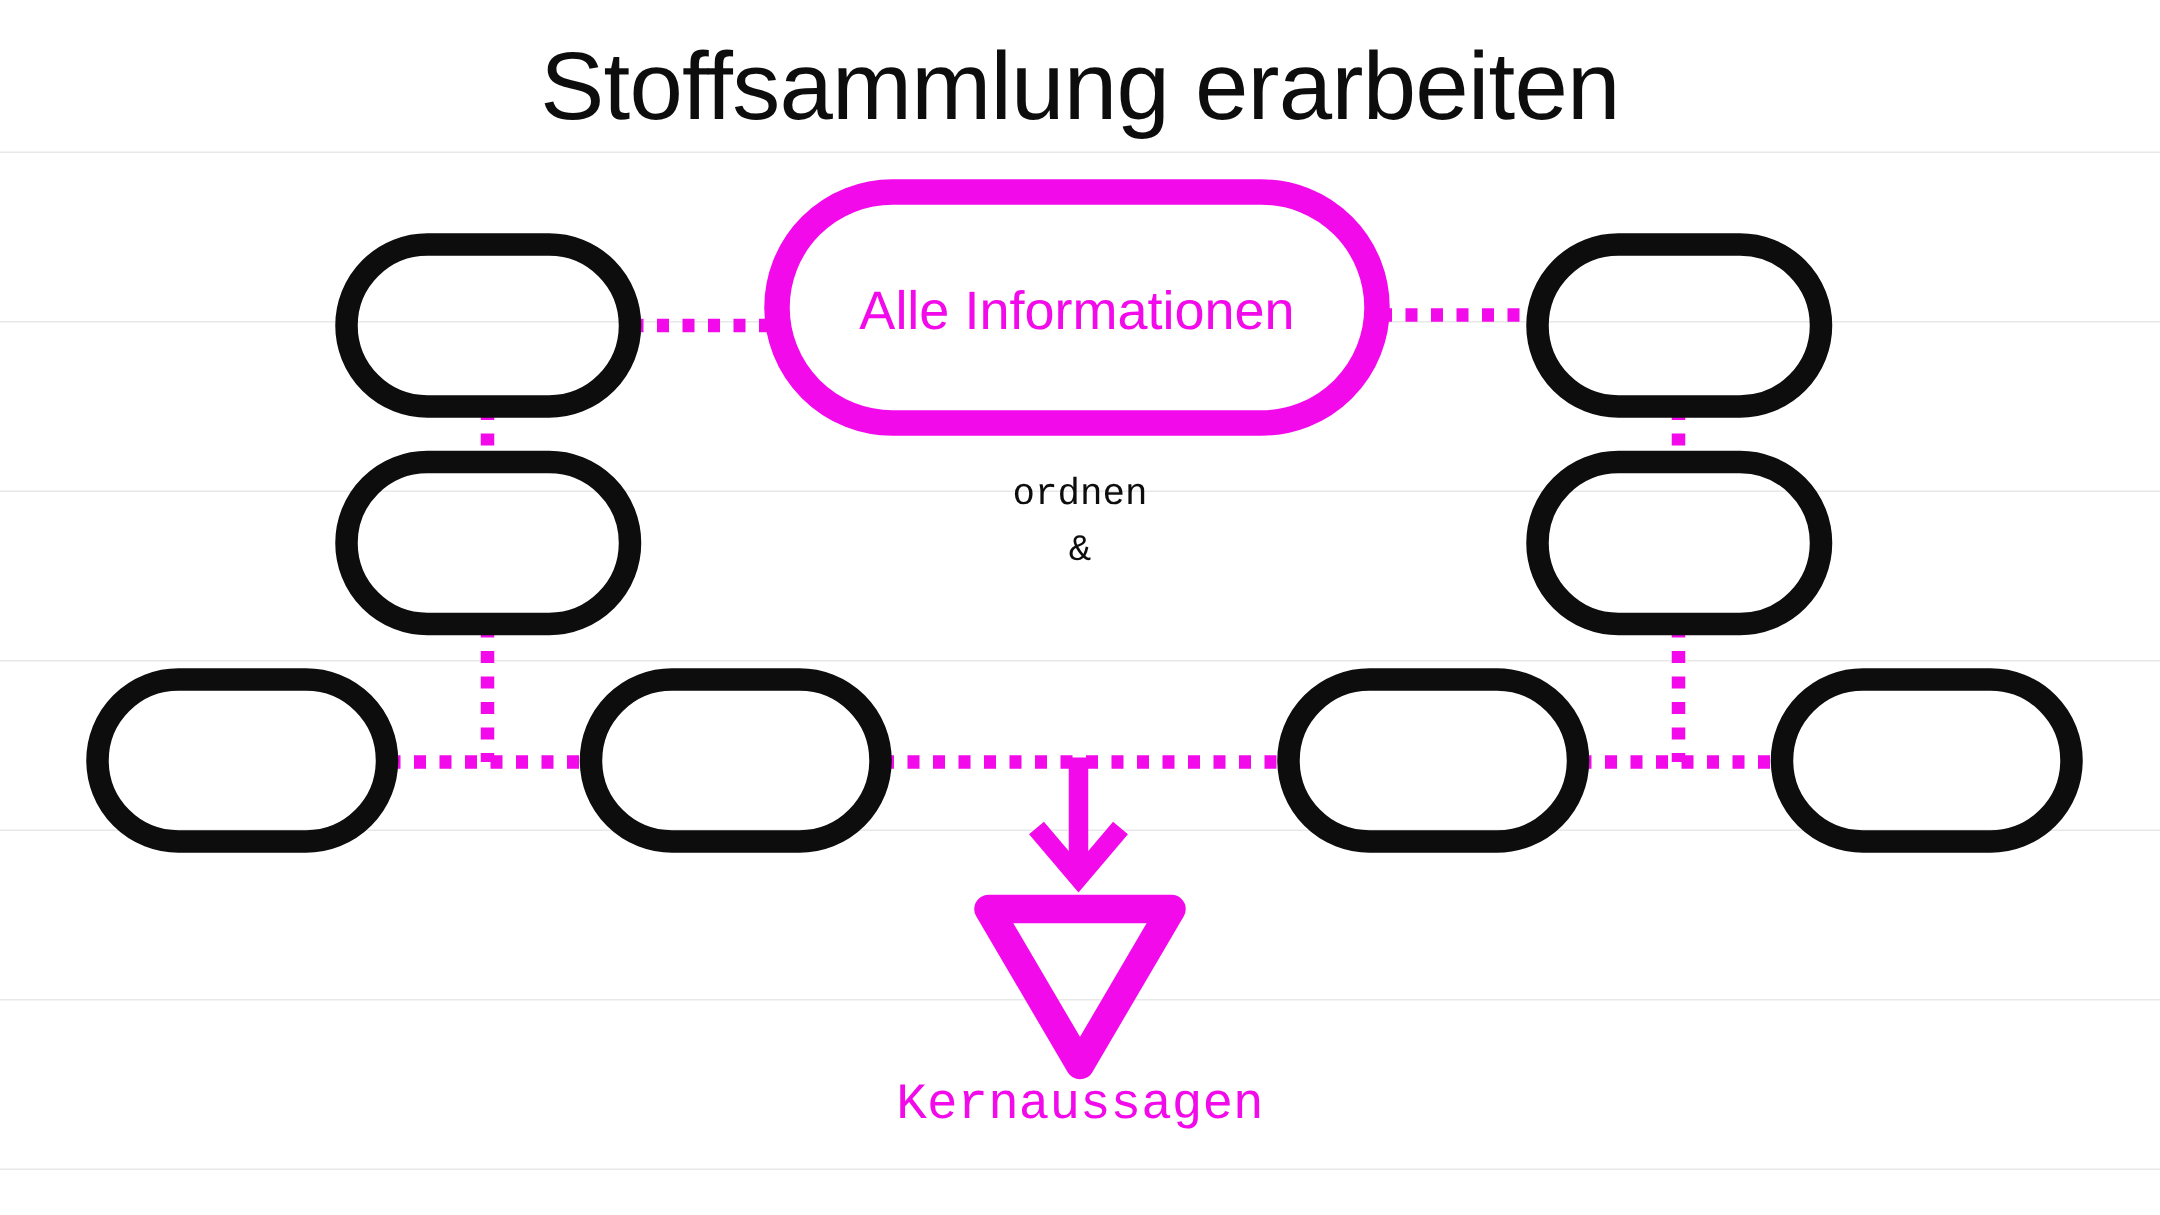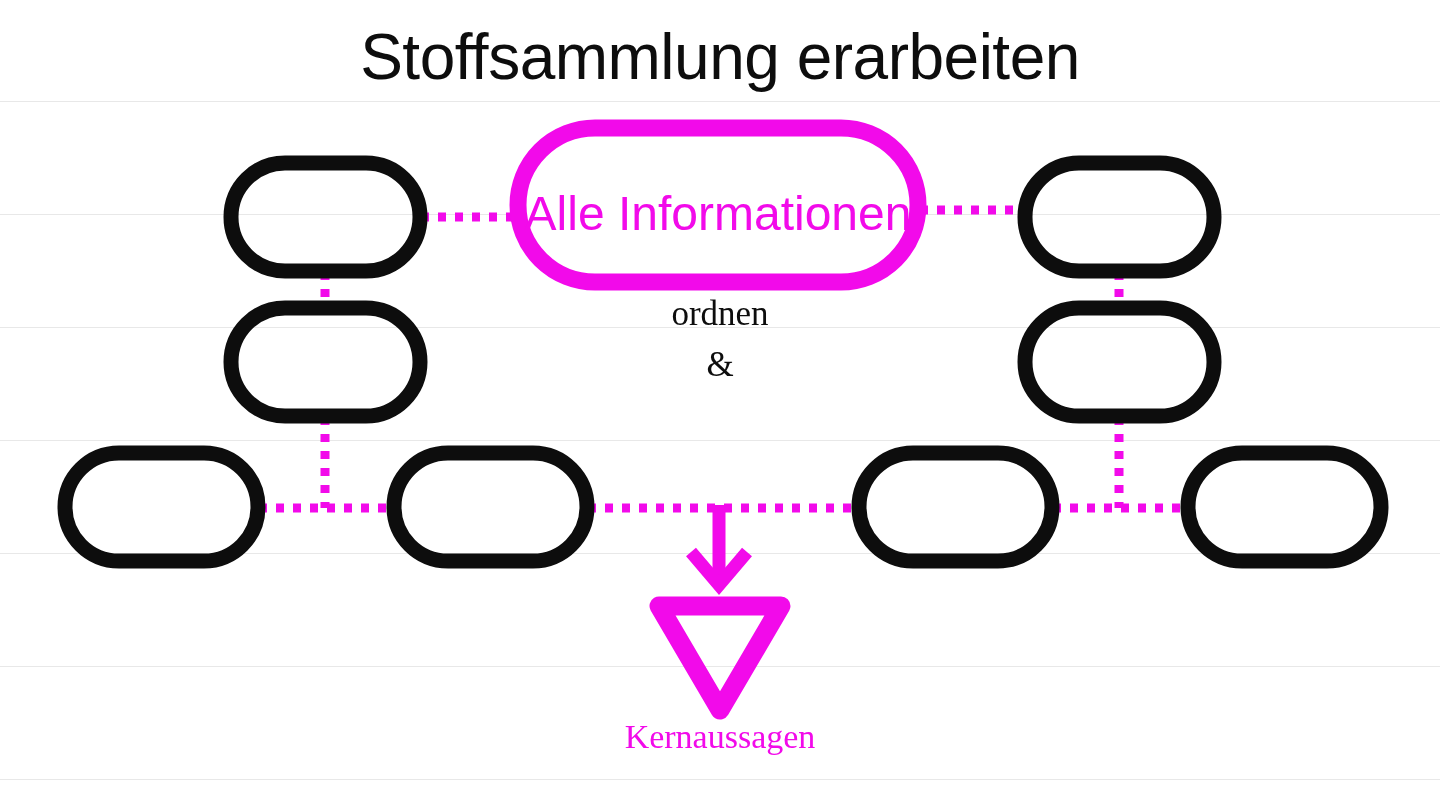--- a/index.html
+++ b/index.html
@@ -57,41 +57,41 @@
   
   .ovl {
     position: absolute;
     text-align: center;
     white-space: nowrap;
   }
   #label-alle-informationen {
     left: 518px;
     top: 186px;
     width: 400px;
-    font-size: 48px;
+    font-size: 36px;
     color: #f20aea;
     font-family: "Liberation Sans", "DejaVu Sans", sans-serif;
   }
   #label-center {
     left: 570px;
-    top: 288px;
+    top: 312px;
     width: 300px;
-    font-size: 35px;
+    font-size: 25px;
     line-height: 1.46;
     color: #0d0d0d;
-    font-family: Liberation Serif, serif;
+    font-family: Liberation Mono, monospace;
   }
   #label-center span { display: block; }
   #label-kernaussagen {
     left: 520px;
     top: 718px;
     width: 400px;
     font-size: 34px;
     color: #f20aea;
-    font-family: Liberation Serif, serif;
+    font-family: Liberation Mono, monospace;
   }
 </style>
 </head>
 <body>
 
 <div id="slide">
 
   <div id="gridlines">
     <div class="gridline" style="top:101px"></div>
     <div class="gridline" style="top:214px"></div>

